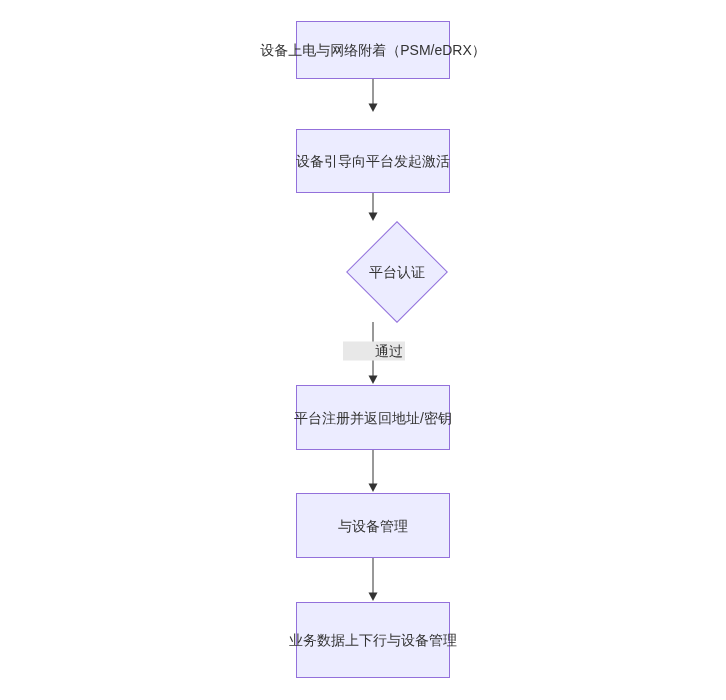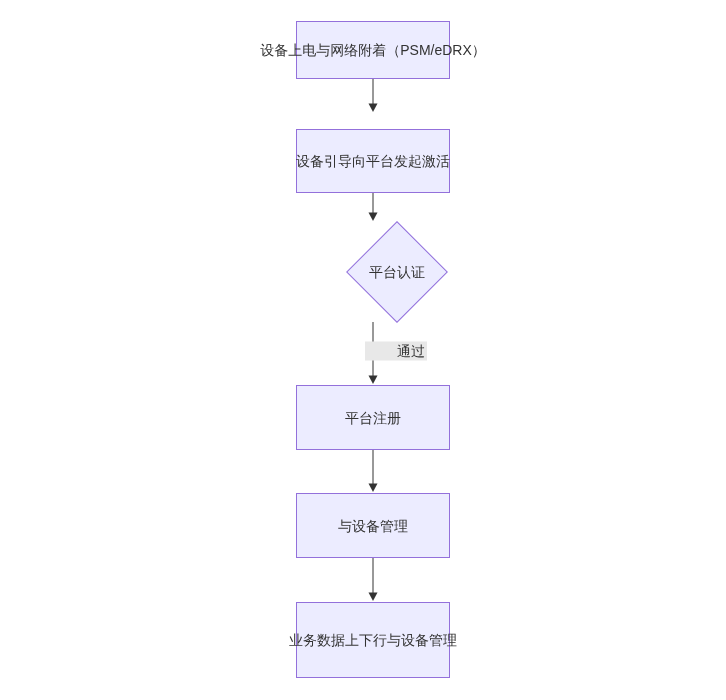--- a/index.html
+++ b/index.html
@@ -112,24 +112,25 @@
   <div class="node rect" style="left:296px; top:113px; width:154px; height:64px;margin-top:16px;">
     <div class="node-line">设备引导</div>
     <div class="node-line">向平台发起激活</div>
   </div>
 
   <div class="diamond-wrap" style="left:337px; top:236px;">
     <div class="diamond-shape"></div>
     <div class="diamond-label">平台认证</div>
   </div>
 
-  <div class="edge-label" style="left:396px; top:351px;padding-left:32px;">通过</div>
+  <div class="edge-label" style="left:374px; top:351px;padding-left:32px;">通过</div>
 
   <div class="node rect" style="left:296px; top:385px; width:154px; height:65px;">
     <div class="node-line">平台注册</div>
+    <div class="node-line">并返回地址/密钥</div>
   </div>
 
   <div class="node rect" style="left:296px; top:493px; width:154px; height:65px;">
     <div class="node-line">与设备管理</div>
   </div>
 
   <div class="node rect" style="left:296px; top:602px; width:154px; height:76px;">
     <div class="node-line">业务数据上下行</div>
     <div class="node-line">与设备管理</div>
   </div>

